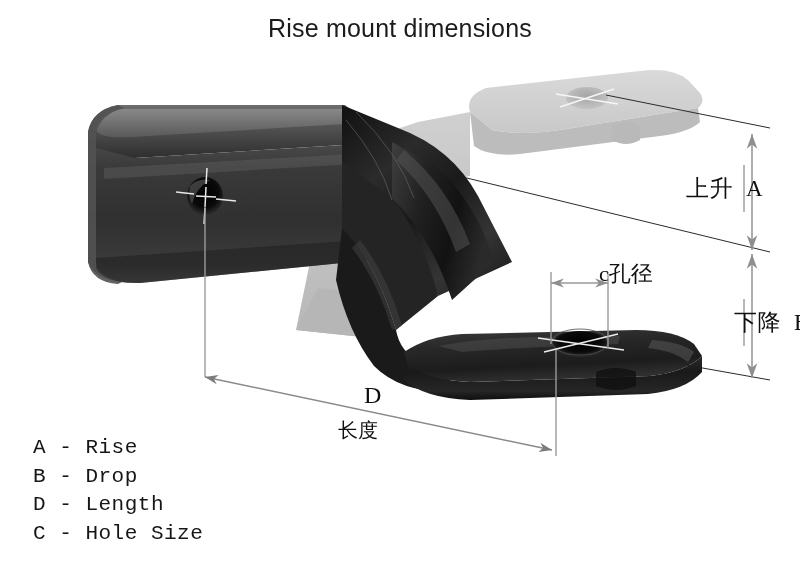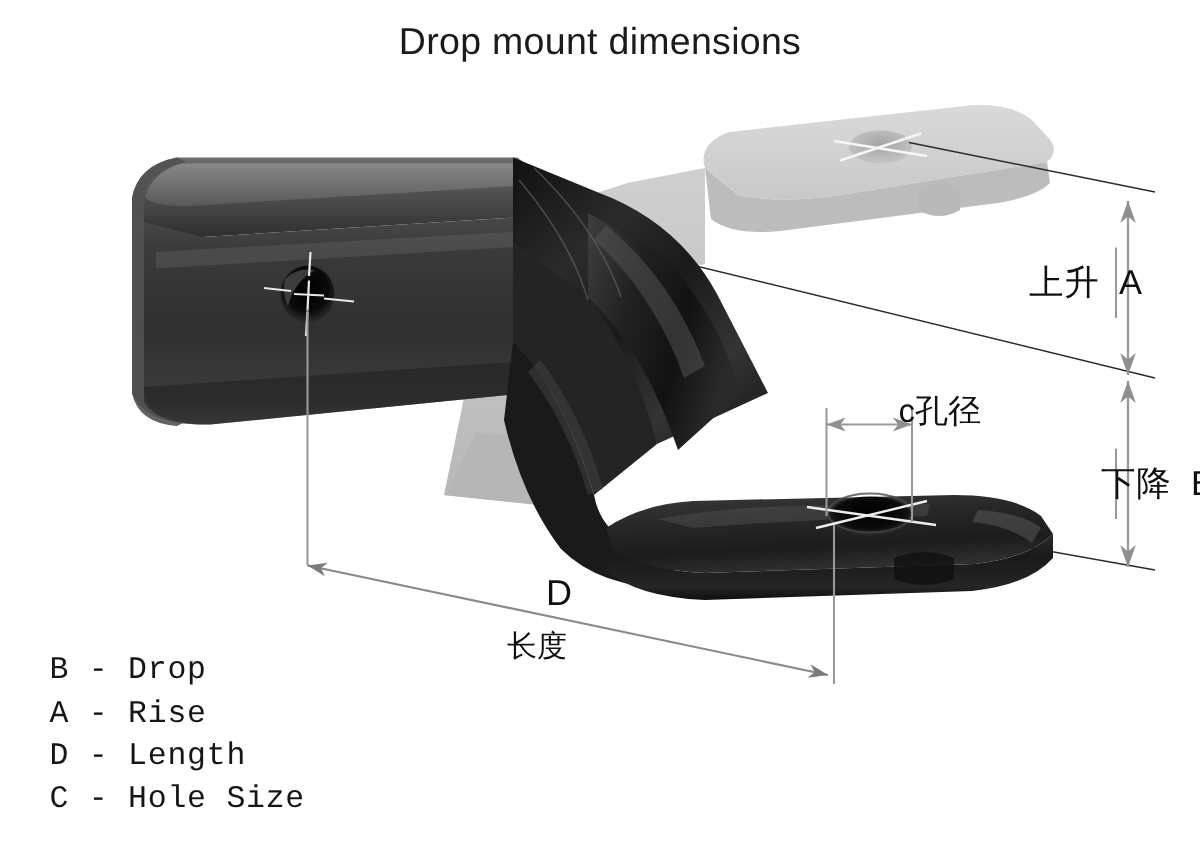--- a/index.html
+++ b/index.html
@@ -33,21 +33,21 @@
   }
   #illustration {
     position: absolute;
     left: 0;
     top: 0;
     width: 800px;
     height: 566px;
   }
   .dim-label {
     position: absolute;
-    font-family: Liberation Sans, sans-serif;
+    font-family: Liberation Serif, serif;
     color: #101010;
     white-space: nowrap;
   }
   #label-rise, #label-drop {
     font-size: 23px;
     letter-spacing: 0.5px;
   }
   #label-rise {
     left: 686px;
     top: 173px;
@@ -84,21 +84,21 @@
   }
   .legend-row {
     white-space: pre;
   }
 </style>
 </head>
 <body>
 
 <div id="page">
 
-  <div id="diagram-title">Drop mount dimensions</div>
+  <div id="diagram-title">Rise mount dimensions</div>
 
   <svg id="illustration" viewBox="0 0 800 566">
 
     <defs>
 
       <linearGradient id="gShankFront" x1="0" y1="0" x2="0" y2="1">
         <stop offset="0" stop-color="#4a4a4a"></stop>
         <stop offset="0.18" stop-color="#3a3a3a"></stop>
         <stop offset="0.55" stop-color="#303030"></stop>
         <stop offset="0.88" stop-color="#3c3c3c"></stop>
@@ -297,19 +297,19 @@
     <span>下降</span><span style="display:inline-block;width:13px"></span><span>B</span>
   </div>
 
   <div class="dim-label" id="label-hole">c孔径</div>
 
   <div class="dim-label" id="label-length-letter">D</div>
 
   <div class="dim-label" id="label-length-cn">长度</div>
 
   <div id="legend">
+    <div class="legend-row">A - Rise</div>
     <div class="legend-row">B - Drop</div>
-    <div class="legend-row">A - Rise</div>
     <div class="legend-row">D - Length</div>
     <div class="legend-row">C - Hole Size</div>
   </div>
 
 </div>
 
 </body></html>

